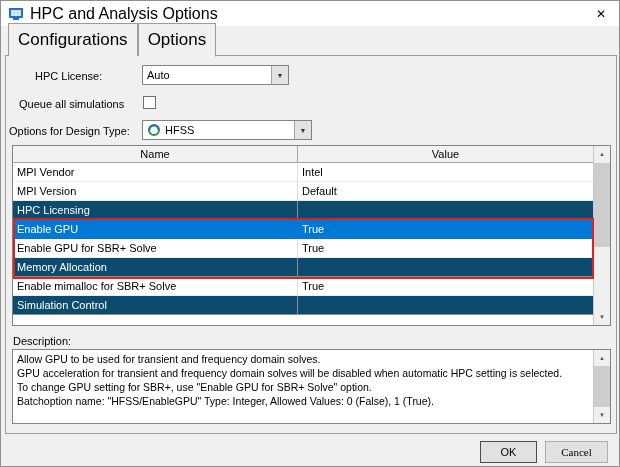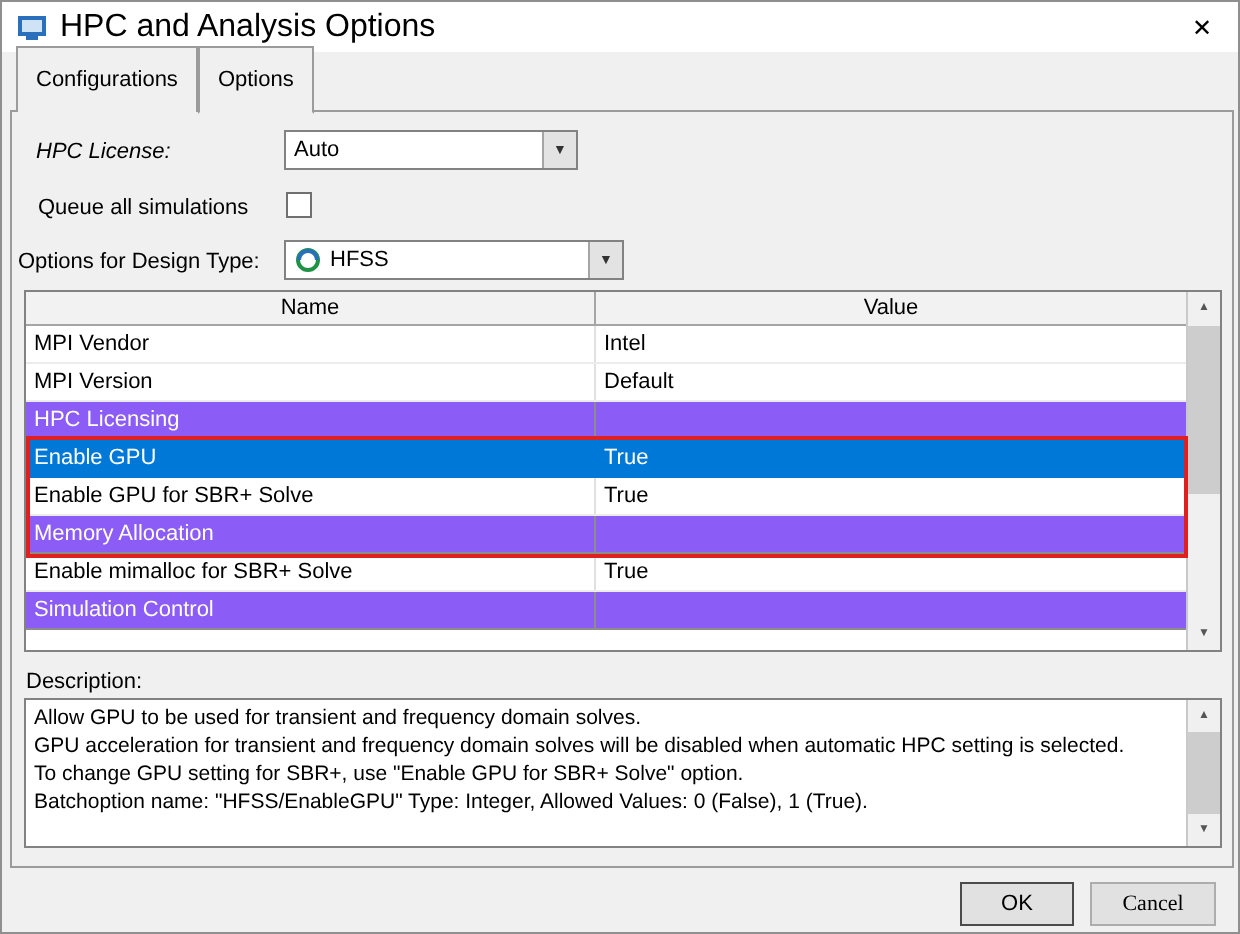--- a/index.html
+++ b/index.html
@@ -23,35 +23,35 @@
     position: absolute; right: 0; top: 0; width: 36px; height: 25px;
     display: flex; align-items: center; justify-content: center;
     font-size: 12px; color: #000; cursor: pointer;
   }
 
   
   .tabs { position: absolute; top: 33px; left: 7px; height: 22px; display: flex; align-items: flex-end; z-index: 3; }
   .tab {
     height: 19px; padding: 16px 9px; display: flex; align-items: center;
     background: #f0f0f0; border: 1px solid #9b9b9b; border-bottom: none;
-    font-size: 11px; cursor: pointer;
+    font-size: 17px; cursor: pointer;
   }
   .tab.active {
     height: 22px; margin-bottom: -1px; position: relative; z-index: 4;
     border-bottom: 1px solid #f0f0f0; background: #f0f0f0;
   }
 
   
   .panel {
     position: absolute; top: 54px; left: 4px; width: 612px; height: 379px;
     border: 1px solid #9b9b9b; background: #f0f0f0; z-index: 2;
   }
 
   .flabel { position: absolute; font-size: 11px; }
-  .lbl-license { left: 12px; top: 14px; font-style: italic; }
+  .lbl-license { left: 29px; top: 14px; }
   .lbl-queue   { left: 13px; top: 42px; }
   .lbl-design  { left: 3px; top: 69px; }
   .lbl-desc    { left: 7px;  top: 279px; }
 
   
   .combo {
     position: absolute; height: 20px; background: #fff; border: 1px solid #828282;
     display: flex; align-items: stretch; cursor: pointer;
   }
   .combo-license { left: 136px; top: 9px;  width: 147px; }
@@ -77,21 +77,21 @@
   }
   .thead { display: flex; height: 17px; background: #f2f2f2; border-bottom: 1px solid #a5a5a5; width: calc(100% - 17px); }
   .th { display: flex; align-items: center; justify-content: center; font-size: 11px; }
   .th.c-name { width: 285px; border-right: 1px solid #a5a5a5; }
   .th.c-value { flex: 1; }
   .tbody { position: relative; width: calc(100% - 17px); height: calc(100% - 17px); overflow: hidden; }
   .trow { display: flex; height: 19px; background: #fff; border-bottom: 1px solid #ececec; cursor: default; }
   .cell { display: flex; align-items: center; padding-left: 4px; font-size: 11px; white-space: nowrap; overflow: hidden; }
   .cell.c-name { width: 285px; border-right: 1px solid #e0e0e0; }
   .cell.c-value { flex: 1; }
-  .trow.section { background: #8b5cf6; border-bottom-color: #8c8c8c; color: #fff; text-align: right; }
+  .trow.section { background: #0c4a6e; border-bottom-color: #8c8c8c; color: #fff; text-align: right; }
   .trow.section .cell.c-name { border-right-color: #8c8c8c; }
   .trow.selected { background: #0078d7; border-bottom-color: #0078d7; color: #fff; }
   .trow.selected .cell.c-name { border-right-color: #0078d7; }
 
   
   .annotation {
     position: absolute; left: 0px; top: 72px; width: 581px; height: 61px;
     border: 2px solid #e02020; z-index: 5; pointer-events: none;
   }
 

